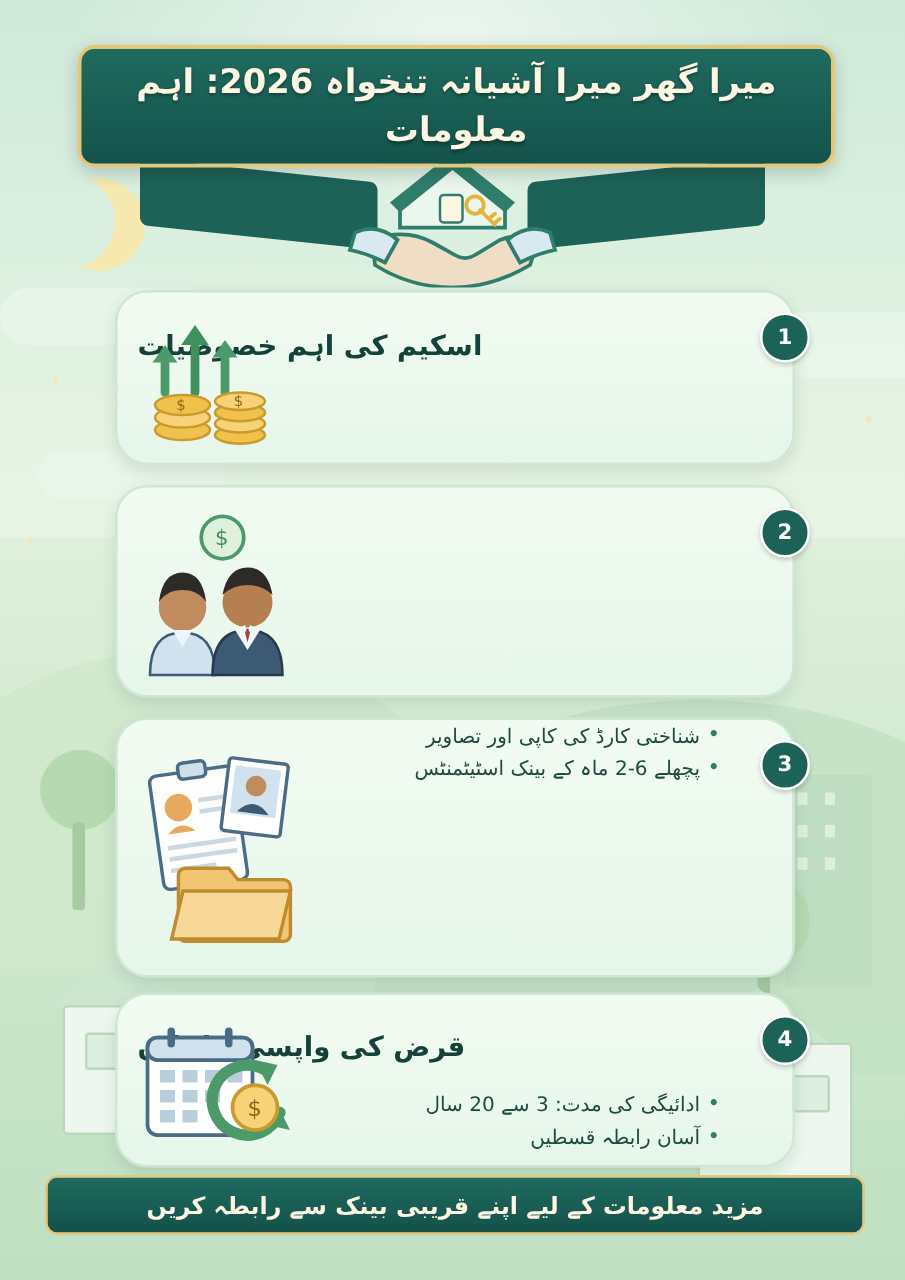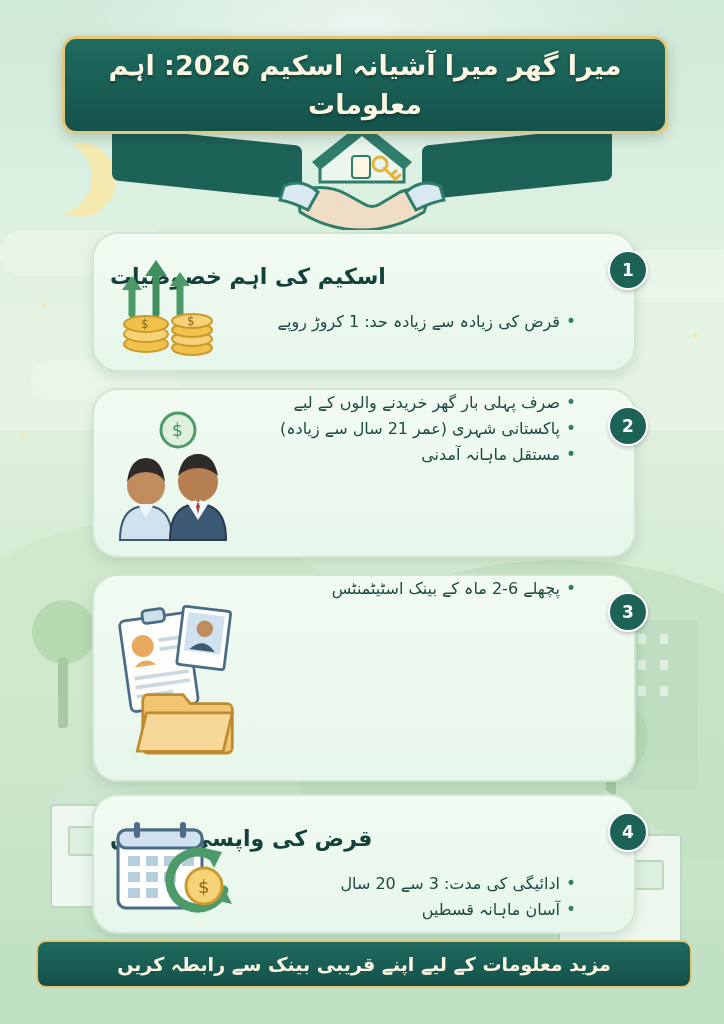--- a/index.html
+++ b/index.html
@@ -139,21 +139,21 @@
     <path d="M100 2 L150 42 L142 50 L100 16 L58 50 L50 42 Z" fill="#2f7d6b"></path>
     <rect x="90" y="36" width="18" height="22" rx="3" fill="#fdf6e3" stroke="#2f7d6b" stroke-width="2"></rect>
     <circle cx="118" cy="44" r="7" fill="none" stroke="#e3b33a" stroke-width="3"></circle>
     <path d="M122 48 L134 60 M129 55 l5 -4 M133 59 l5 -4" stroke="#e3b33a" stroke-width="3" fill="none" stroke-linecap="round"></path>
     <path d="M36 72 q26 -10 48 2 l18 10 q8 5 16 0 l20 -12 q22 -8 30 2 l-6 18 q-30 18 -62 18 q-34 0 -62 -18 Z" fill="#f0ddc6" stroke="#2f7d6b" stroke-width="3"></path>
     <path d="M22 66 q18 -8 34 6 l-10 18 q-16 -8 -28 -10 Z" fill="#d9e9f2" stroke="#2f7d6b" stroke-width="3"></path>
     <path d="M178 66 q-18 -8 -34 6 l10 18 q16 -8 28 -10 Z" fill="#d9e9f2" stroke="#2f7d6b" stroke-width="3"></path>
   </svg>
 
   <div class="ribbon">
-    <div class="title">میرا گھر میرا آشیانہ اسکیم 2026: اہم معلومات</div>
+    <div class="title">میرا گھر میرا آشیانہ تنخواہ 2026: اہم معلومات</div>
   </div>
 </div>
 
 <div class="card" style="top:232px;height:136px;">
   <div class="num">1</div>
   <svg class="art" viewBox="0 0 128 110">
     <path d="M24 62 L24 30" stroke="#4c9a6a" stroke-width="7" stroke-linecap="round"></path>
     <path d="M24 24 l10 14 h-20 z" fill="#4c9a6a"></path>
     <path d="M48 62 L48 16" stroke="#3f8f5f" stroke-width="7" stroke-linecap="round"></path>
     <path d="M48 8 l11 16 h-22 z" fill="#3f8f5f"></path>
@@ -166,21 +166,20 @@
       <ellipse cx="84" cy="96" rx="20" ry="7" fill="#f0c14b"></ellipse>
       <ellipse cx="84" cy="87" rx="20" ry="7" fill="#f7d277"></ellipse>
       <ellipse cx="84" cy="78" rx="20" ry="7" fill="#f0c14b"></ellipse>
       <ellipse cx="84" cy="69" rx="20" ry="7" fill="#f7d277"></ellipse>
     </g>
     <text x="33" y="76" font-size="12" fill="#8a6a14" font-family="DejaVu Sans">$</text>
     <text x="79" y="73" font-size="12" fill="#8a6a14" font-family="DejaVu Sans">$</text>
   </svg>
   <h2>اسکیم کی اہم خصوصیات</h2>
   <ul>
-    <li>قرض کی زیادہ سے زیادہ حد: 1 کروڑ روپے</li>
   </ul>
 </div>
 
 <div class="card" style="top:388px;height:166px;">
   <div class="num">2</div>
   <svg class="art" viewBox="0 0 128 140">
     <circle cx="70" cy="22" r="17" fill="#dff0dc" stroke="#4c9a6a" stroke-width="3"></circle>
     <text x="64" y="28" font-size="17" fill="#3f8f5f" font-family="DejaVu Sans">$</text>
     <g>
       <path d="M12 132 q0 -34 26 -34 q26 0 26 34 z" fill="#cfe2ee" stroke="#3d5a74" stroke-width="2"></path>
@@ -189,25 +188,20 @@
       <path d="M30 96 l8 14 l8 -14" fill="#eef6fb"></path>
     </g>
     <g>
       <path d="M62 132 q0 -36 28 -36 q28 0 28 36 z" fill="#3d5a74" stroke="#26394d" stroke-width="2"></path>
       <circle cx="90" cy="74" r="20" fill="#b57f52"></circle>
       <path d="M70 68 q4 -22 20 -22 q16 0 20 22 q-8 -8 -20 -8 q-12 0 -20 8z" fill="#2e2a28"></path>
       <path d="M80 96 l10 16 l10 -16 l-8 -4 l-2 6 l-2 -6z" fill="#f3f7fa"></path>
       <path d="M88 98 l2 8 l2 -8 l-2 -3z" fill="#a5413d"></path>
     </g>
   </svg>
-  <ul>
-    <li>صرف پہلی بار گھر خریدنے والوں کے لیے</li>
-    <li>پاکستانی شہری (عمر 21 سال سے زیادہ)</li>
-    <li>مستقل ماہانہ آمدنی</li>
-  </ul>
 </div>
 
 <div class="card" style="top:574px;height:204px;">
   <div class="num">3</div>
   <svg class="art" viewBox="0 0 140 180">
     <g transform="rotate(-8 60 70)">
       <rect x="18" y="24" width="74" height="100" rx="6" fill="#fdfdfb" stroke="#4a6c84" stroke-width="3"></rect>
       <rect x="44" y="16" width="24" height="14" rx="4" fill="#cfe0ea" stroke="#4a6c84" stroke-width="3"></rect>
       <circle cx="40" cy="54" r="12" fill="#e8a95f"></circle>
       <path d="M28 76 q12 -12 24 0 z" fill="#e8a95f"></path>
@@ -220,20 +214,21 @@
     <g transform="rotate(7 104 54)">
       <rect x="78" y="16" width="52" height="64" rx="3" fill="#ffffff" stroke="#4a6c84" stroke-width="3"></rect>
       <rect x="84" y="22" width="40" height="42" fill="#cfe2ee"></rect>
       <circle cx="104" cy="38" r="9" fill="#c08c5e"></circle>
       <path d="M90 62 q14 -16 28 0 z" fill="#3d5a74"></path>
     </g>
     <path d="M44 110 h38 l8 10 h40 a6 6 0 0 1 6 6 v42 a6 6 0 0 1 -6 6 h-86 a6 6 0 0 1 -6 -6 v-52 a6 6 0 0 1 6 -6 z" fill="#f2c572" stroke="#c08a2e" stroke-width="3"></path>
     <path d="M42 130 h94 l-10 42 h-94 z" fill="#f8d898" stroke="#c08a2e" stroke-width="3"></path>
   </svg>
   <ul>
+    <li>شناختی کارڈ کی کاپی اور تصاویر</li>
     <li>پچھلے 6-2 ماہ کے بینک اسٹیٹمنٹس</li>
   </ul>
 </div>
 
 <div class="card" style="top:794px;height:136px;">
   <div class="num">4</div>
   <svg class="art" viewBox="0 0 128 116">
     <rect x="10" y="16" width="84" height="78" rx="8" fill="#ffffff" stroke="#4a6c84" stroke-width="3"></rect>
     <rect x="10" y="16" width="84" height="18" rx="8" fill="#cfe2ee" stroke="#4a6c84" stroke-width="3"></rect>
     <rect x="26" y="8" width="6" height="16" rx="3" fill="#4a6c84"></rect>
@@ -253,19 +248,19 @@
       <path d="M104 42 a28 28 0 1 0 12 34"></path>
     </g>
     <path d="M96 34 l18 4 l-8 16 z" fill="#4c9a6a"></path>
     <path d="M124 90 l-18 -4 l8 -16 z" fill="#4c9a6a"></path>
     <circle cx="96" cy="72" r="18" fill="#f7d277" stroke="#c99a2e" stroke-width="3"></circle>
     <text x="90" y="79" font-size="18" fill="#8a6a14" font-family="DejaVu Sans">$</text>
   </svg>
   <h2>قرض کی واپسی کا پلان</h2>
   <ul>
     <li>ادائیگی کی مدت: 3 سے 20 سال</li>
-    <li>آسان ماہانہ قسطیں</li>
+    <li>آسان رابطہ قسطیں</li>
   </ul>
 </div>
 
 <div class="footer">
   <span>مزید معلومات کے لیے اپنے قریبی بینک سے رابطہ کریں</span>
 </div>
 
 </body></html>

